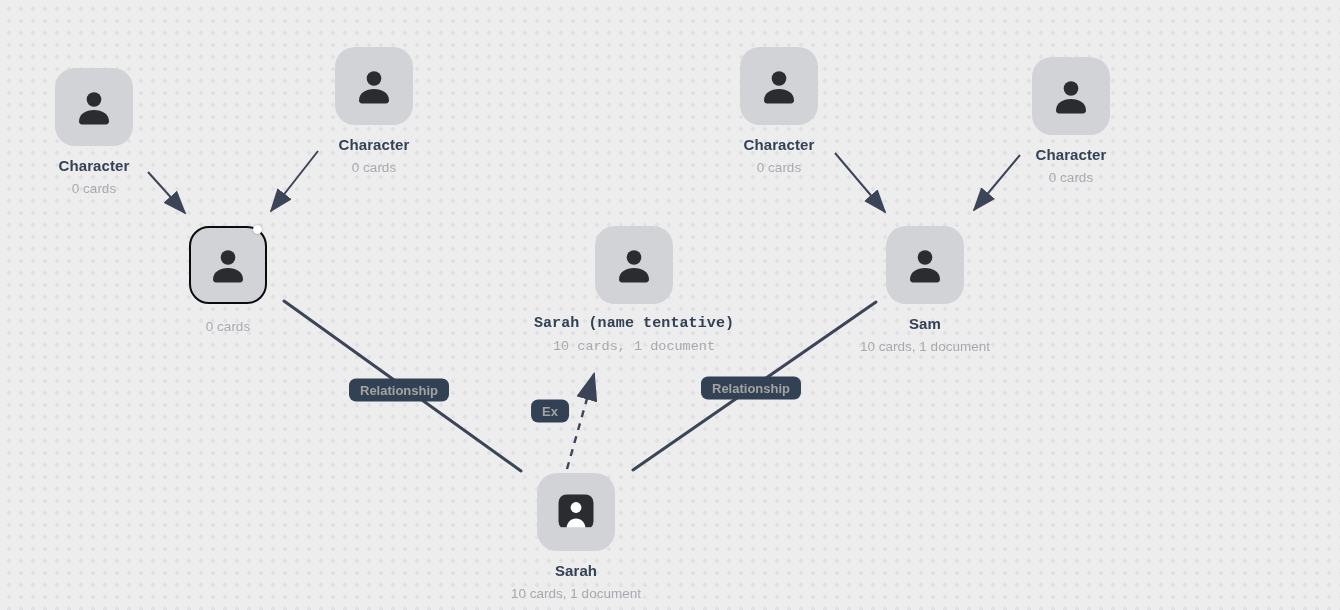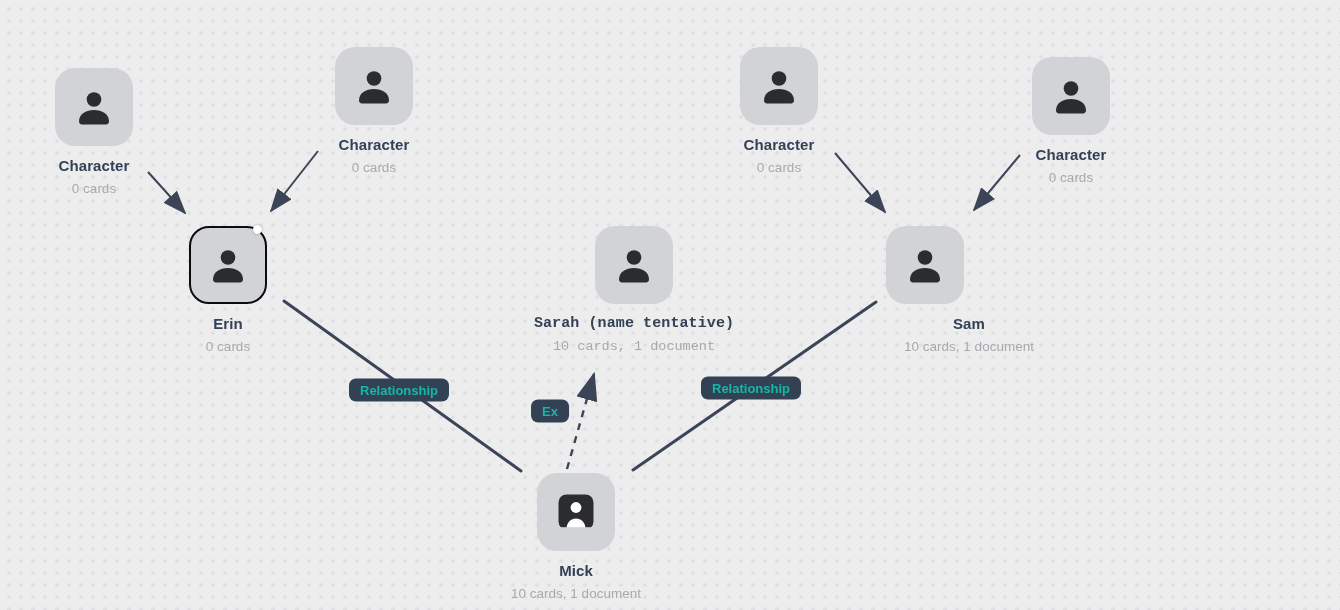--- a/index.html
+++ b/index.html
@@ -48,21 +48,21 @@
   .node-label .sub{
     margin-top:4px;
     font-size:13.5px;font-weight:400;
     color:#a7a9ae;
     line-height:18px;
   }
   .edge-badge{
     position:absolute;
     transform:translate(-50%,-50%);
     background:#334155;
-    color:#14b8a6;
+    color:#a3a3a3;
     font-size:13px;font-weight:700;
     line-height:17px;
     padding:3px 11px;
     border-radius:7px;
     white-space:nowrap;
   }
 </style>
 </head>
 <body>
 
@@ -131,56 +131,55 @@
   </div>
 
   <div class="node selected" style="left:189px;top:226px;">
     <svg width="44" height="44" viewBox="0 0 44 44">
       <path d="M7,36.5 c0,-7.5 6.8,-11.5 15,-11.5 s15,4 15,11.5 c0,1.6 -1.3,2.9 -2.9,2.9 H9.9 C8.3,39.4 7,38.1 7,36.5 z" fill="#2b2c30"></path>
       <circle cx="22" cy="14.5" r="7.3" fill="#2b2c30"></circle>
     </svg>
     <span class="handle"></span>
   </div>
   <div class="node-label" style="left:98px;top:314px;">
-    <div class="title">Erin</div>
     <div class="sub">0 cards</div>
   </div>
 
   <div class="node" style="left:595px;top:226px;">
     <svg width="44" height="44" viewBox="0 0 44 44">
       <path d="M7,36.5 c0,-7.5 6.8,-11.5 15,-11.5 s15,4 15,11.5 c0,1.6 -1.3,2.9 -2.9,2.9 H9.9 C8.3,39.4 7,38.1 7,36.5 z" fill="#2b2c30"></path>
       <circle cx="22" cy="14.5" r="7.3" fill="#2b2c30"></circle>
     </svg>
   </div>
   <div class="node-label" style="left:504px;top:314px;font-family:Liberation Mono, monospace;">
     <div class="title">Sarah (name tentative)</div>
     <div class="sub">10 cards, 1 document</div>
   </div>
 
   <div class="node" style="left:886px;top:226px;">
     <svg width="44" height="44" viewBox="0 0 44 44">
       <path d="M7,36.5 c0,-7.5 6.8,-11.5 15,-11.5 s15,4 15,11.5 c0,1.6 -1.3,2.9 -2.9,2.9 H9.9 C8.3,39.4 7,38.1 7,36.5 z" fill="#2b2c30"></path>
       <circle cx="22" cy="14.5" r="7.3" fill="#2b2c30"></circle>
     </svg>
   </div>
-  <div class="node-label" style="left:839px;top:314px;">
+  <div class="node-label" style="left:795px;top:314px;">
     <div class="title">Sam</div>
     <div class="sub">10 cards, 1 document</div>
   </div>
 
   <div class="node" style="left:537px;top:473px;">
     <svg width="44" height="44" viewBox="0 0 44 44">
       <rect x="4.5" y="4.5" width="35" height="35" rx="8" fill="#2b2c30"></rect>
       <circle cx="22" cy="17.5" r="5.4" fill="#ffffff"></circle>
       <path d="M12.5,39.5 c0,-7.5 4.5,-11 9.5,-11 s9.5,3.5 9.5,11 z" fill="#ffffff"></path>
       <rect x="4.5" y="37.2" width="35" height="4" fill="#d2d3d7"></rect>
     </svg>
   </div>
   <div class="node-label" style="left:446px;top:561px;">
-    <div class="title">Mick</div>
+    <div class="title">Sarah</div>
     <div class="sub">10 cards, 1 document</div>
   </div>
 
   <div class="edge-badge" style="left:399px;top:390px;">Relationship</div>
   <div class="edge-badge" style="left:751px;top:388px;">Relationship</div>
   <div class="edge-badge" style="left:550px;top:411px;">Ex</div>
 
 </div>
 
 </body></html>

